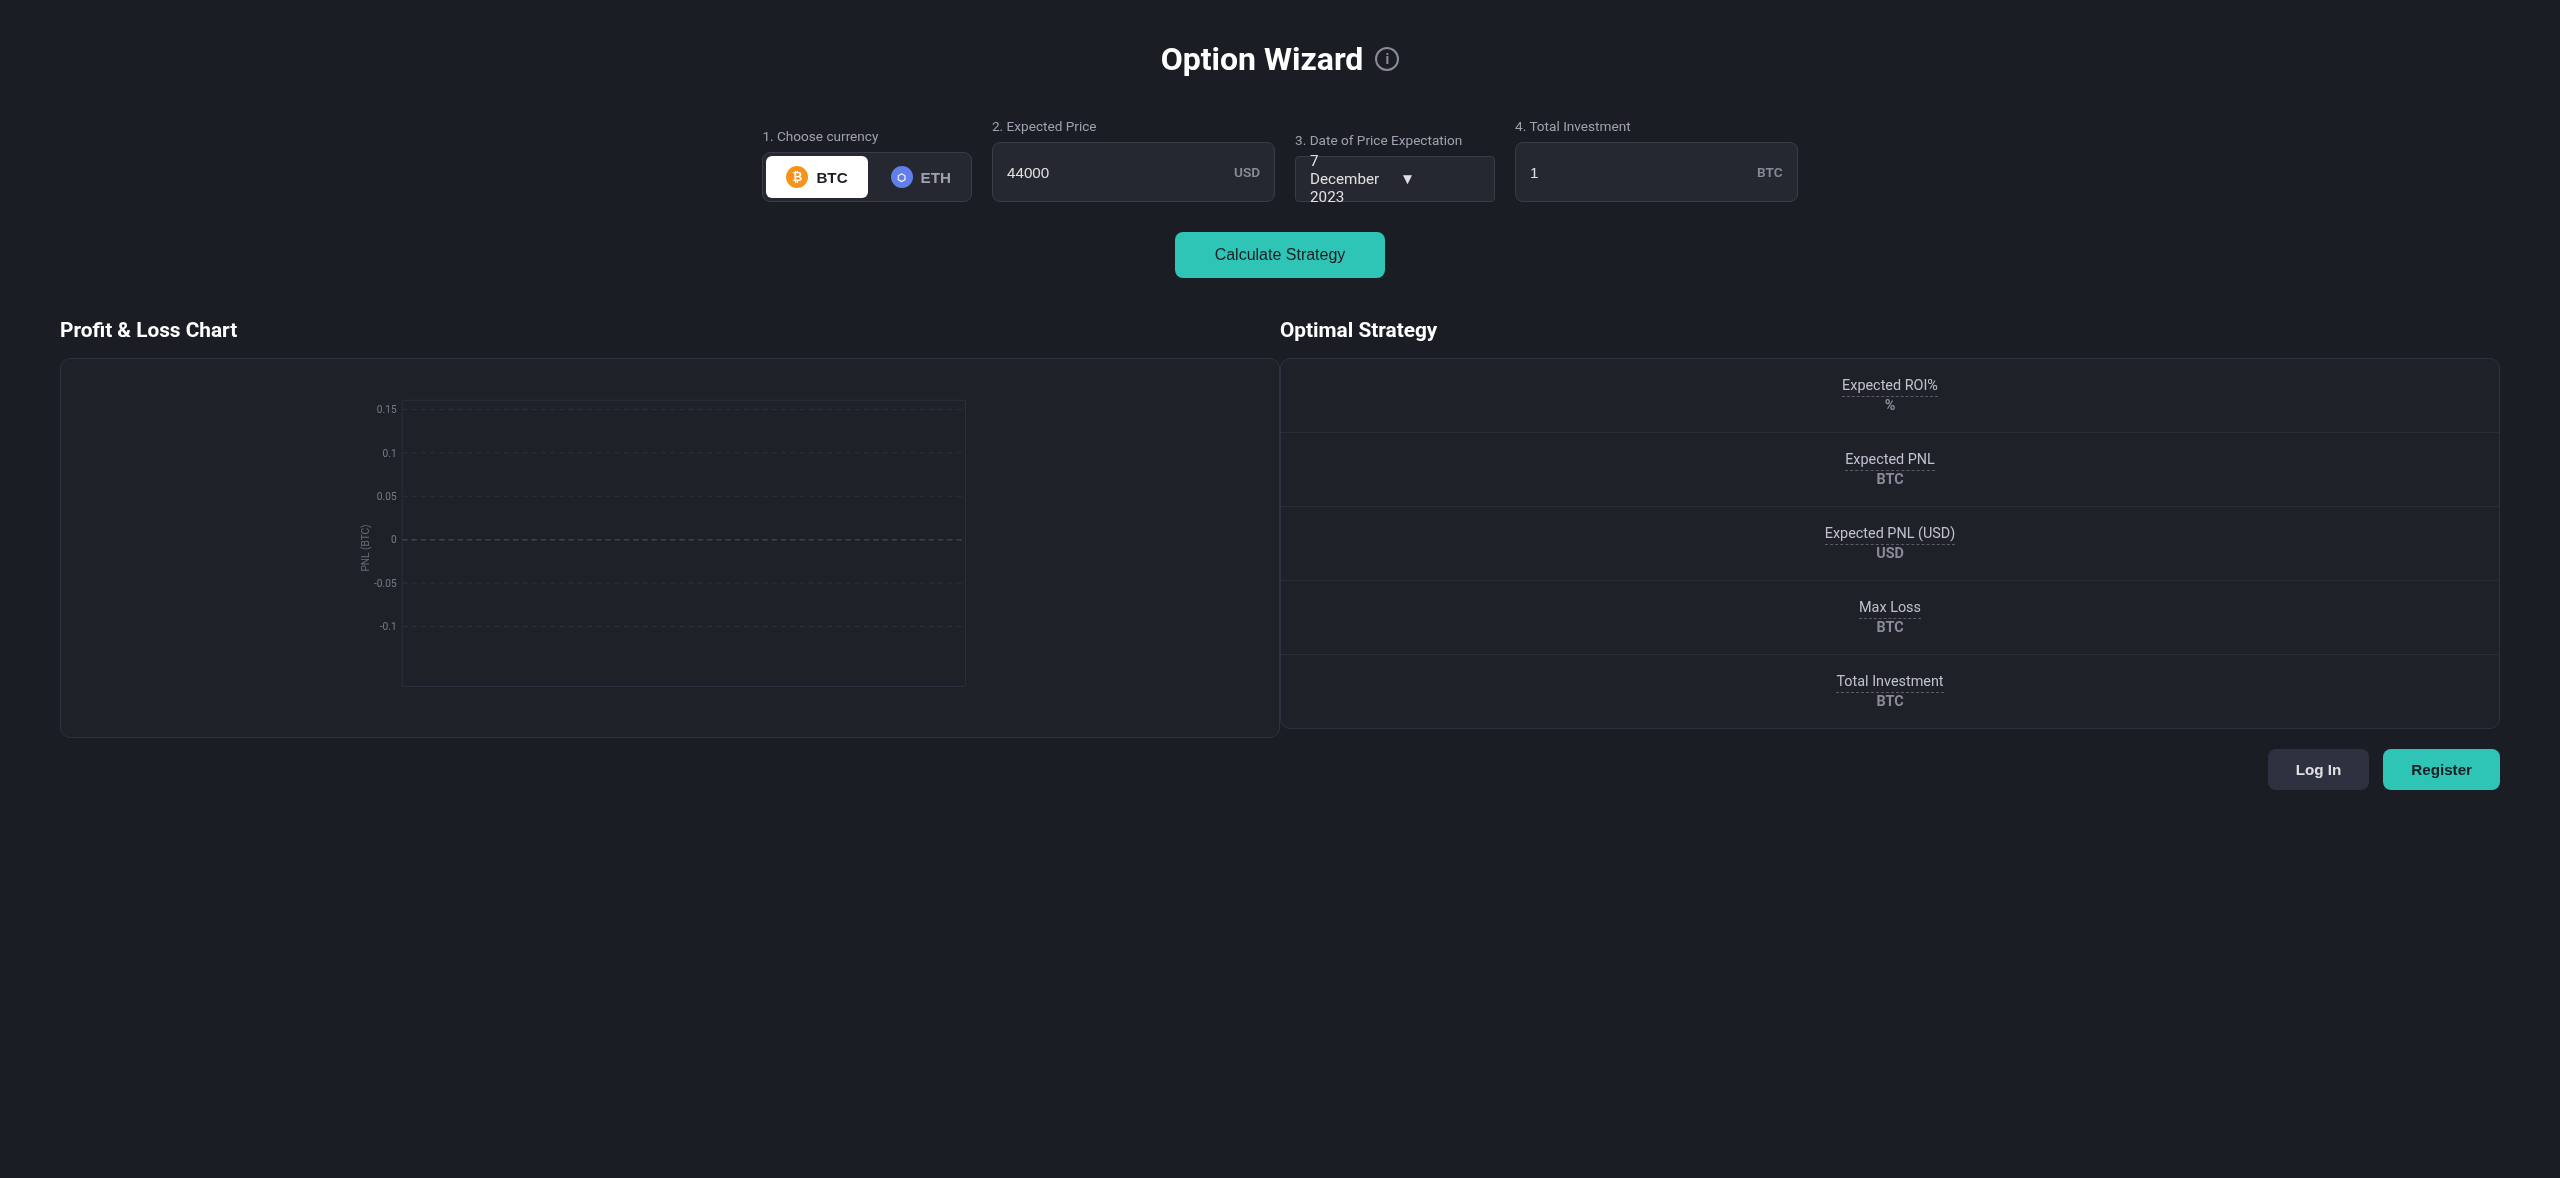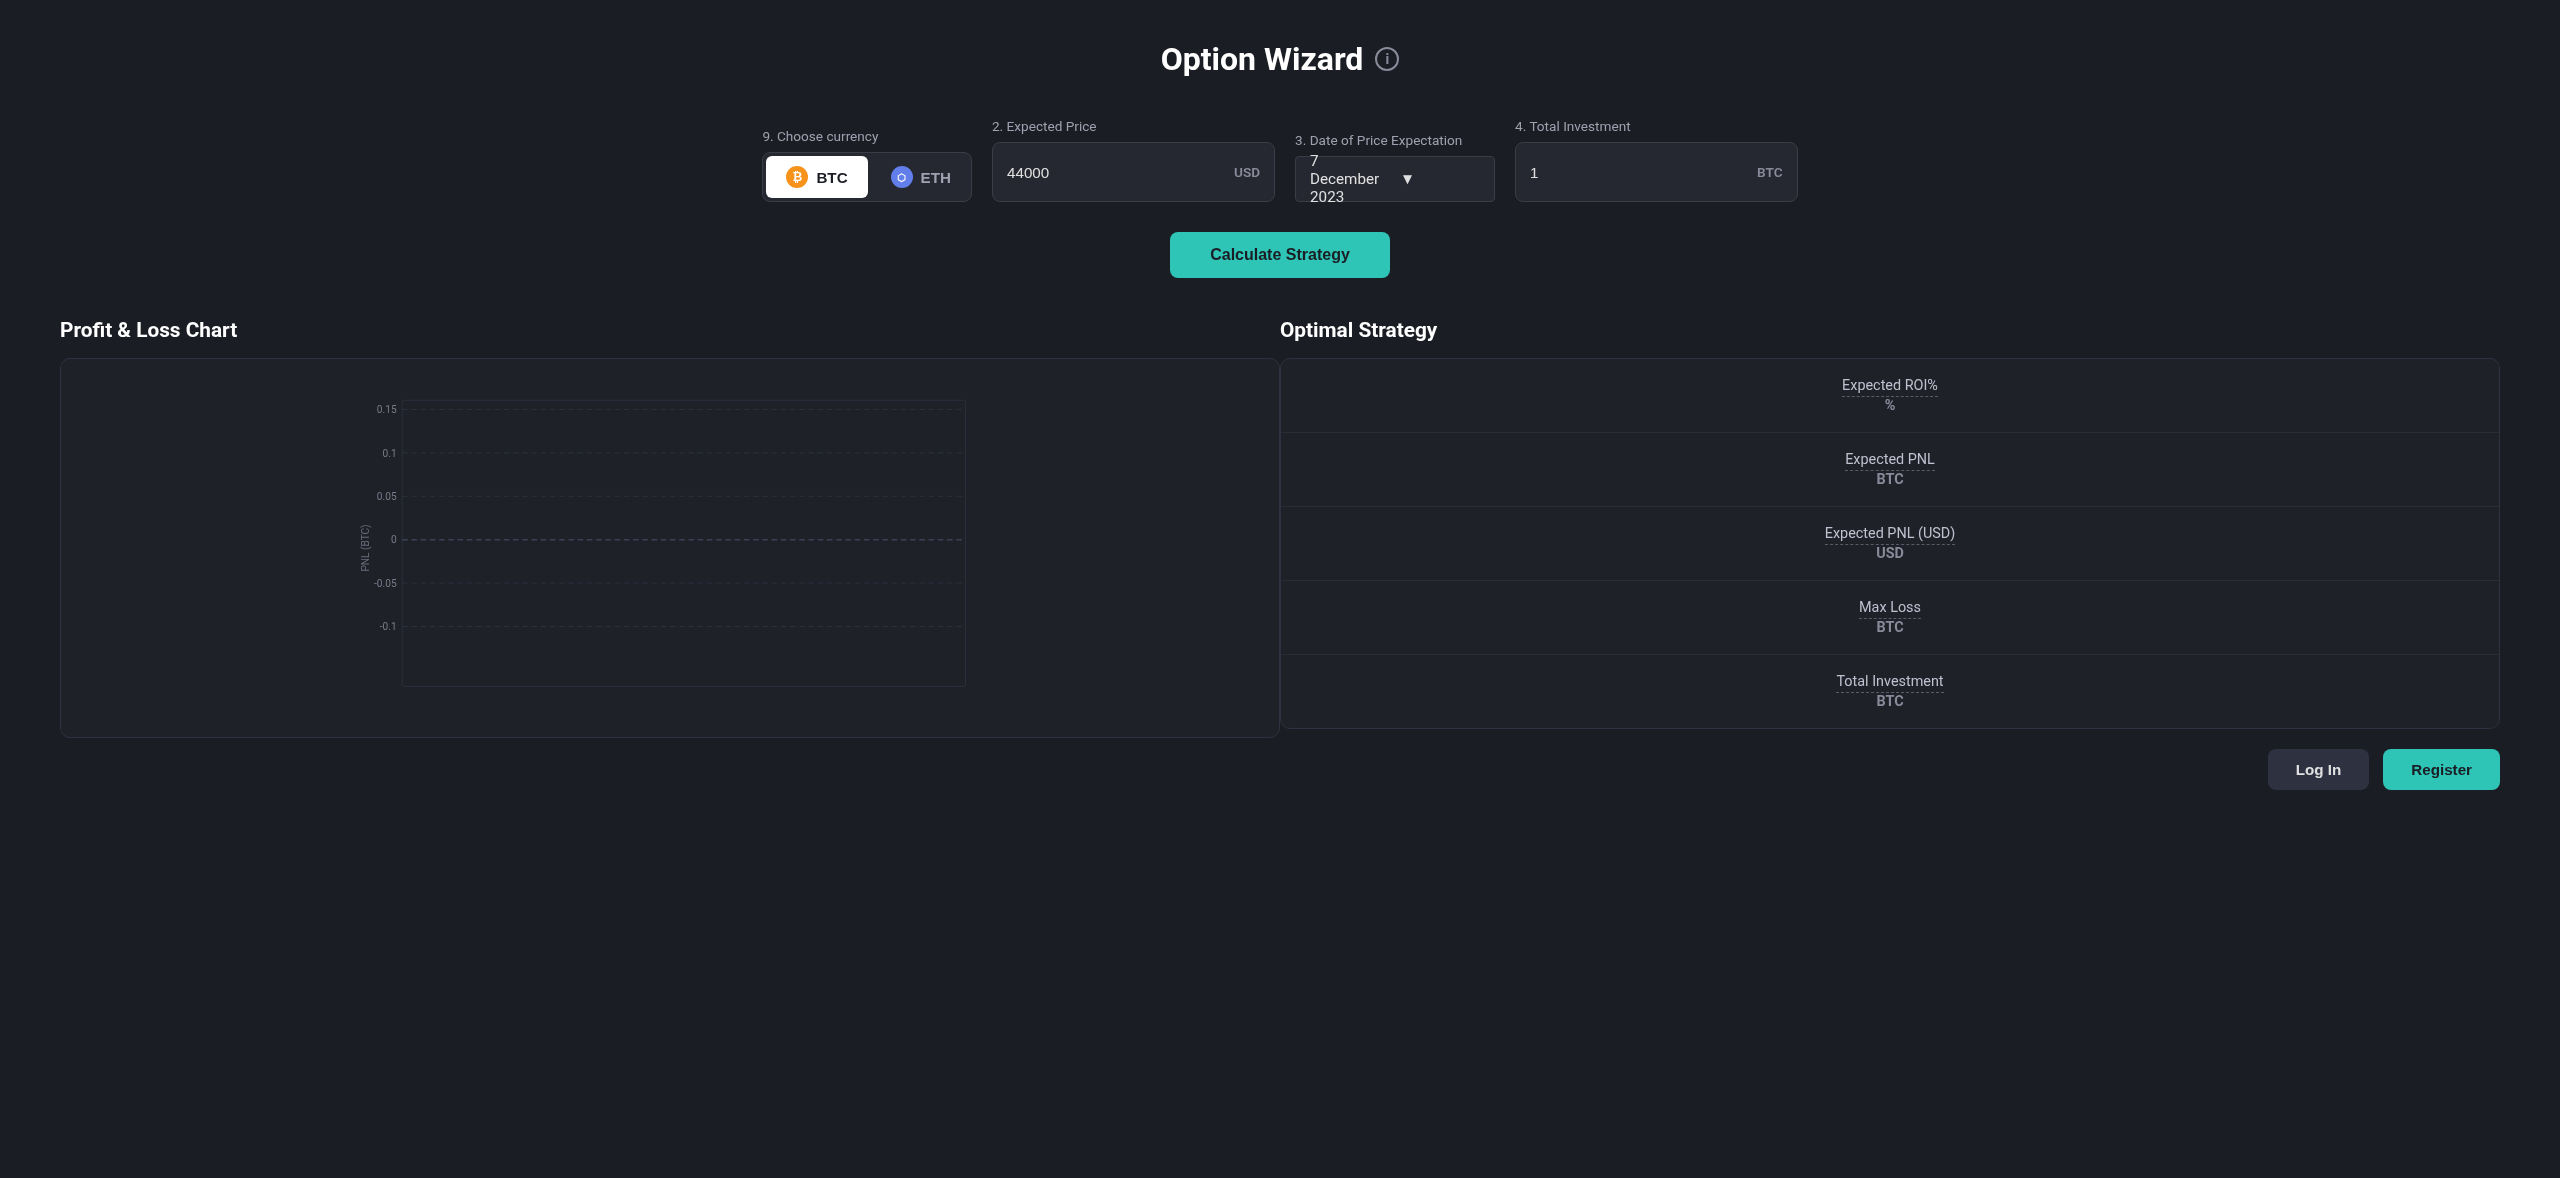--- a/index.html
+++ b/index.html
@@ -171,21 +171,21 @@
       font-size: 12px;
     }
 
     .calculate-btn {
       background: #2ec4b6;
       color: #1a1d23;
       border: none;
       border-radius: 8px;
       padding: 14px 40px;
       font-size: 1rem;
-      font-weight: 700;
+      font-weight: 400;
       cursor: pointer;
       display: block;
       margin: 0 auto 40px;
       transition: background 0.2s;
     }
 
     .main-content {
       display: grid;
       grid-template-columns: 1fr 1fr;
     }
@@ -280,21 +280,21 @@
 <div class="page-header">
   <h1 class="page-title">Option Wizard</h1>
   <div class="info-icon">
     <span>i</span>
   </div>
 </div>
 
 <div class="wizard-controls">
 
   <div class="control-group">
-    <div class="control-label">9. Choose currency</div>
+    <div class="control-label">1. Choose currency</div>
     <div class="currency-selector">
       <button class="currency-btn active">
         <div class="btc-icon">₿</div>
         <span>BTC</span>
       </button>
       <button class="currency-btn">
         <div class="eth-icon">⬡</div>
         <span>ETH</span>
       </button>
     </div>

